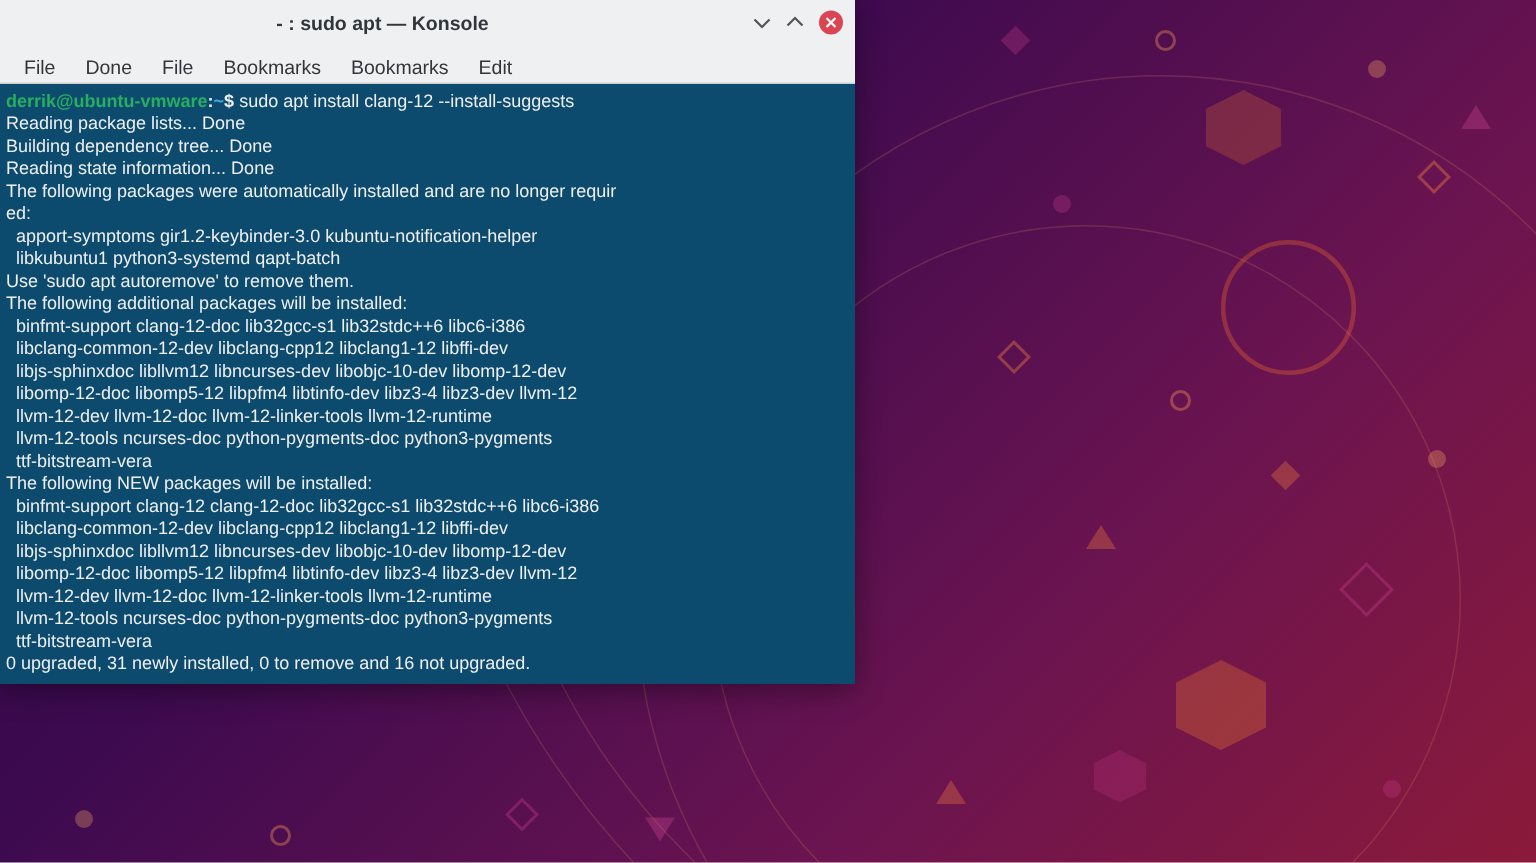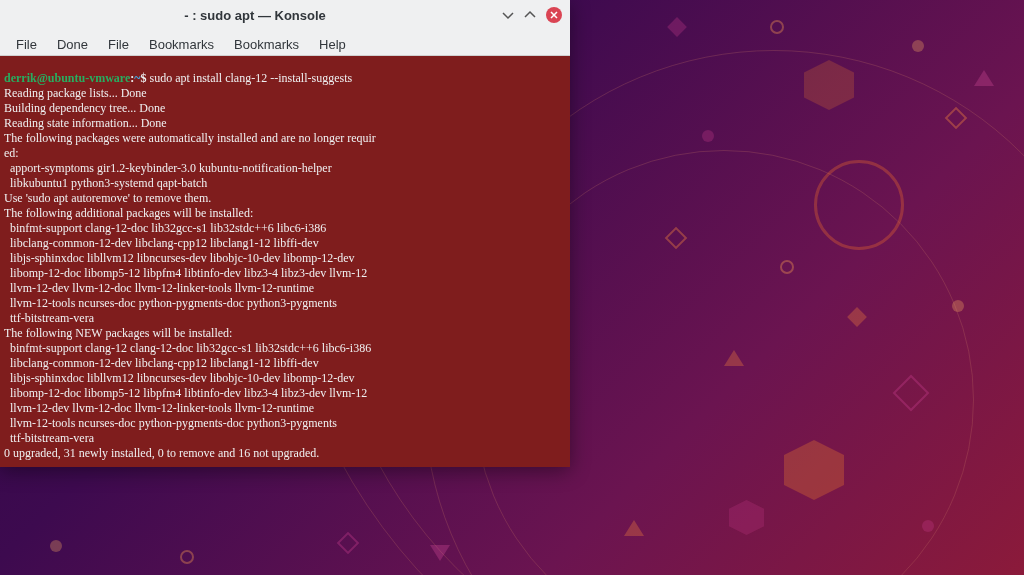--- a/index.html
+++ b/index.html
@@ -59,26 +59,26 @@
       height: 26px;
       display: flex;
       align-items: flex-end;
       padding: 0 6px;
       border-bottom: 1px solid #d0d0d0;
       font-size: 13px;
       color: #31363b;
     }
     .menubar .menu-item { padding: 3px 10px; cursor: pointer; }
     .terminal-body {
-      background: #7f1d1d;
+      background: #0c4a6e;
       color: #eff0f1;
-      font-family: Liberation Serif, serif;
+      font-family: Liberation Sans, sans-serif;
       font-size: 12px;
       line-height: 15px;
-      padding: 15px 6px 6px 4px;
+      padding: 4px 6px 6px 4px;
       white-space: pre-wrap;
       word-break: break-all;
     }
     .prompt-user { color: #27ae60; font-weight: bold; }
     .prompt-path { color: #3daee9; font-weight: bold; }
     .prompt-sep { color: #eff0f1; font-weight: bold; }
   </style>
 </head>
 <body>
 
@@ -132,16 +132,16 @@
           </svg>
       </span>
     </div>
   </div>
   <div class="menubar">
     <div class="menu-item">File</div>
     <div class="menu-item">Done</div>
     <div class="menu-item">File</div>
     <div class="menu-item">Bookmarks</div>
     <div class="menu-item">Bookmarks</div>
-    <div class="menu-item">Help</div>
+    <div class="menu-item">Edit</div>
   </div>
   <div class="terminal-body" id="terminal-body"><div><span class="prompt-user">derrik@ubuntu-vmware</span><span class="prompt-sep">:</span><span class="prompt-path">~</span><span class="prompt-sep">$ </span><span>sudo apt install clang-12 --install-suggests</span></div><div>Reading package lists... Done</div><div>Building dependency tree... Done</div><div>Reading state information... Done</div><div>The following packages were automatically installed and are no longer requir</div><div>ed:</div><div>  apport-symptoms gir1.2-keybinder-3.0 kubuntu-notification-helper</div><div>  libkubuntu1 python3-systemd qapt-batch</div><div>Use 'sudo apt autoremove' to remove them.</div><div>The following additional packages will be installed:</div><div>  binfmt-support clang-12-doc lib32gcc-s1 lib32stdc++6 libc6-i386</div><div>  libclang-common-12-dev libclang-cpp12 libclang1-12 libffi-dev</div><div>  libjs-sphinxdoc libllvm12 libncurses-dev libobjc-10-dev libomp-12-dev</div><div>  libomp-12-doc libomp5-12 libpfm4 libtinfo-dev libz3-4 libz3-dev llvm-12</div><div>  llvm-12-dev llvm-12-doc llvm-12-linker-tools llvm-12-runtime</div><div>  llvm-12-tools ncurses-doc python-pygments-doc python3-pygments</div><div>  ttf-bitstream-vera</div><div>The following NEW packages will be installed:</div><div>  binfmt-support clang-12 clang-12-doc lib32gcc-s1 lib32stdc++6 libc6-i386</div><div>  libclang-common-12-dev libclang-cpp12 libclang1-12 libffi-dev</div><div>  libjs-sphinxdoc libllvm12 libncurses-dev libobjc-10-dev libomp-12-dev</div><div>  libomp-12-doc libomp5-12 libpfm4 libtinfo-dev libz3-4 libz3-dev llvm-12</div><div>  llvm-12-dev llvm-12-doc llvm-12-linker-tools llvm-12-runtime</div><div>  llvm-12-tools ncurses-doc python-pygments-doc python3-pygments</div><div>  ttf-bitstream-vera</div><div>0 upgraded, 31 newly installed, 0 to remove and 16 not upgraded.</div></div>
 </div>
 
 </body></html>

